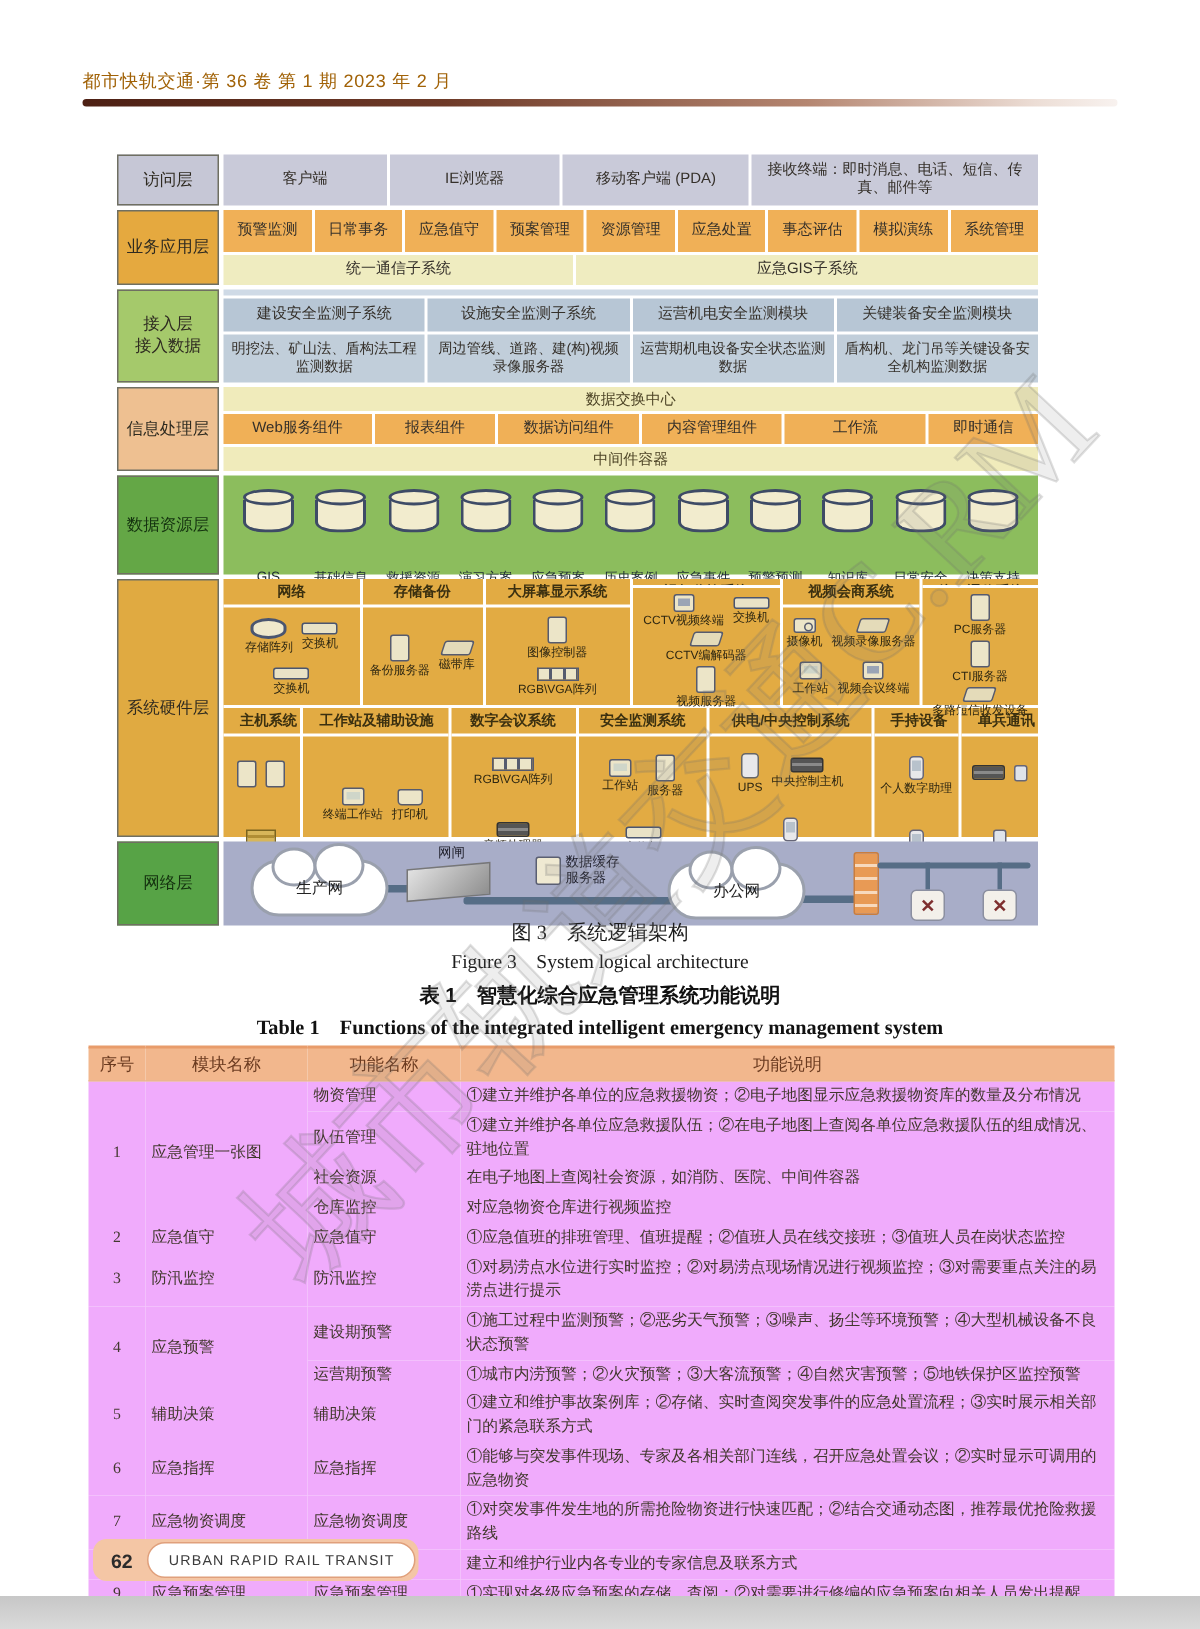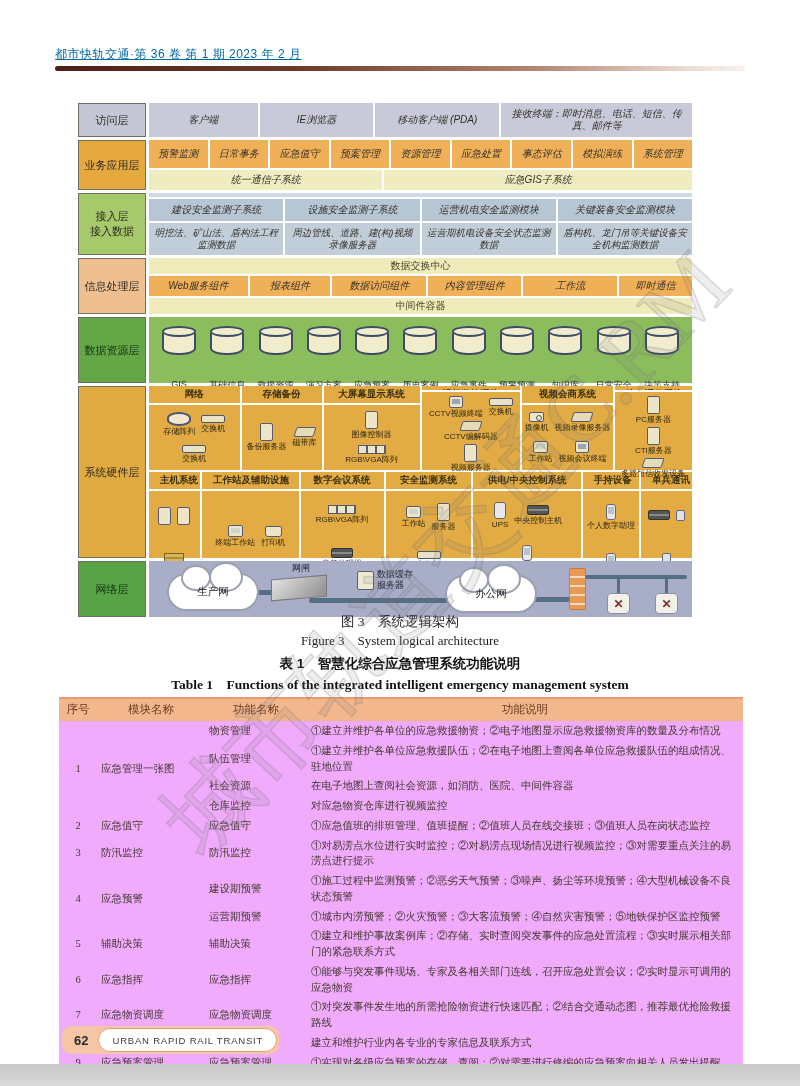--- a/index.html
+++ b/index.html
@@ -1,35 +1,35 @@
 <!DOCTYPE html>
 <html><head>
 <meta charset="utf-8">
 <style>
   html,body{margin:0;padding:0;background:#fff;}
   .page{position:relative;width:800px;height:1086px;background:#fff;overflow:hidden;
         font-family:"Liberation Sans",sans-serif;}
   
-  .jheader{position:absolute;left:55px;top:46px;font-size:12px;color:#0369a1;letter-spacing:.5px;text-decoration:underline;}
+  .jheader{position:absolute;left:55px;top:46px;font-size:12px;color:#a16207;letter-spacing:.5px;}
   .jrule{position:absolute;left:55px;top:66px;width:690px;height:5px;border-radius:3px;
          background:linear-gradient(90deg,#4d2014 0%,#6e3a28 35%,#b58671 70%,#ecddd5 92%,#f8f2ef 100%);}
   
   .diagram{position:absolute;left:78px;top:103px;width:614px;}
   .layer{display:flex;gap:3px;margin-bottom:3px;}
   .layer-label{flex:0 0 66px;display:flex;align-items:center;justify-content:center;text-align:center;
                font-size:11px;color:#2e2a20;border:1px solid #6f6f62;white-space:pre-line;line-height:1.35;}
   .layer-content{flex:1;min-width:0;}
   .lbl-visit{background:#c6c7d6;}
   .lbl-biz{background:#e5a93f;}
   .lbl-acc{background:#a5c96b;}
   .lbl-info{background:#eec091;}
   .lbl-data{background:#64a746;color:#14320f;}
   .lbl-hw{background:#e0aa41;}
   .lbl-net{background:#57a346;color:#14320f;}
-  .cellrow{display:flex;gap:2px;font-style:italic;}
+  .cellrow{display:flex;gap:2px;}
   .cell{display:flex;align-items:center;justify-content:center;text-align:center;
         font-size:10px;color:#35302a;line-height:1.25;padding:1px 3px;box-sizing:border-box;}
   .c-visit{background:#c9cad9;}
   .c-app{background:#f0b057;}
   .c-sub{background:#efecc0;}
   .c-accA{background:#b7c6d5;}
   .c-accB{background:#c1ceda;font-size:9.5px;}
   .c-comp{background:#f0b057;}
   .strip{background:#f0ebbb;display:flex;align-items:center;justify-content:center;
          font-size:10px;color:#4d4426;}

